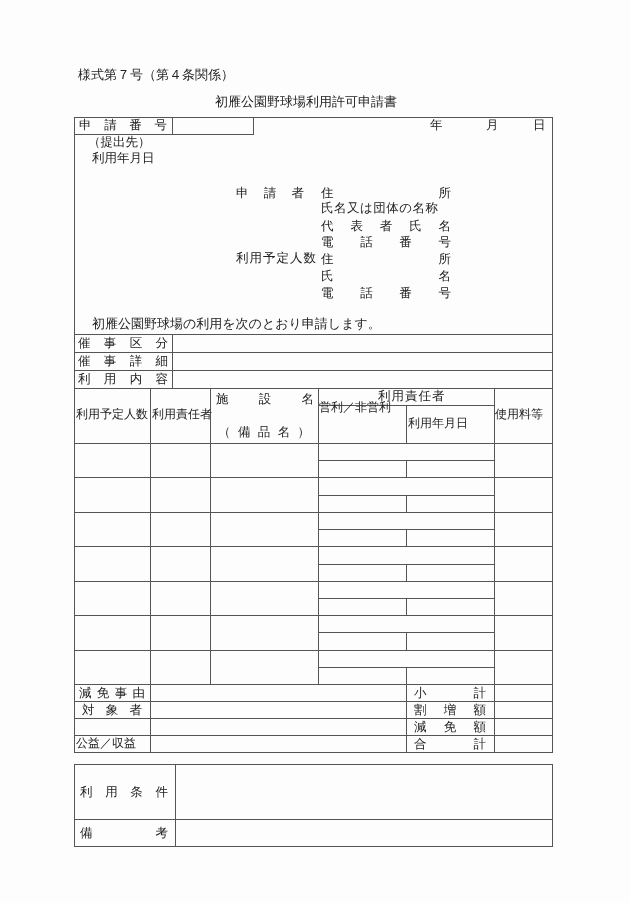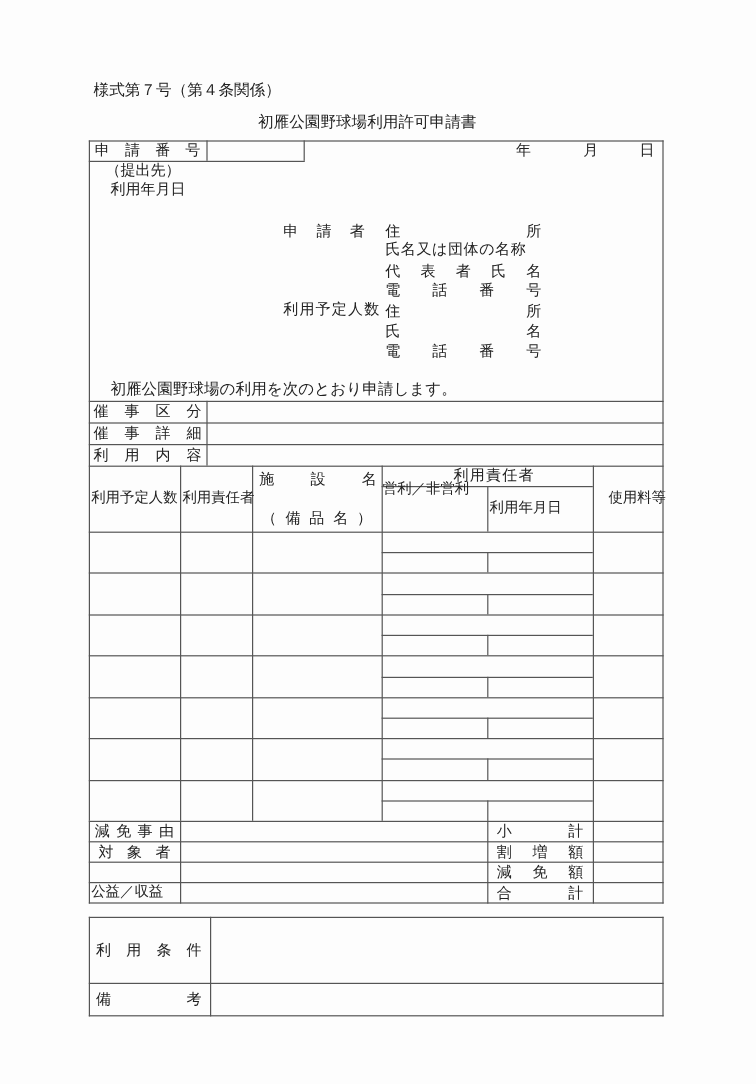--- a/index.html
+++ b/index.html
@@ -132,21 +132,21 @@
 <div class="spread" style="left:218px; top:424px; width:92px;">
     <span>（</span>
     <span>備</span>
     <span>品</span>
     <span>名</span>
     <span>）</span>
   </div>
 <div class="txt" style="left:378px; top:389px; letter-spacing:1px;">利用責任者</div>
 <div class="txt" style="left:319px; top:400px; font-size:12px;">営利／非営利</div>
 <div class="txt" style="left:408px; top:416px; font-size:12px;">利用年月日</div>
-<div class="txt" style="left:495px; top:407px; font-size:12px;margin-left:12px;">使用料等</div>
+<div class="txt" style="left:495px; top:407px; font-size:12px;">使用料等</div>
 
 <div id="usage-rows">
     <div class="ln h" style="left: 318px; top: 460px; width: 176px;"></div>
     <div class="ln v" style="left: 406px; top: 460px; height: 17px;"></div>
     <div class="cell" style="left: 75px; top: 444px; width: 75px; height: 33px;"></div>
     <div class="cell" style="left: 151px; top: 444px; width: 59px; height: 33px;"></div>
     <div class="cell" style="left: 211px; top: 444px; width: 107px; height: 33px;"></div>
     <div class="cell" style="left: 319px; top: 444px; width: 175px; height: 16px;"></div>
     <div class="cell" style="left: 319px; top: 461px; width: 87px; height: 16px;"></div>
     <div class="cell" style="left: 407px; top: 461px; width: 87px; height: 16px;"></div>

